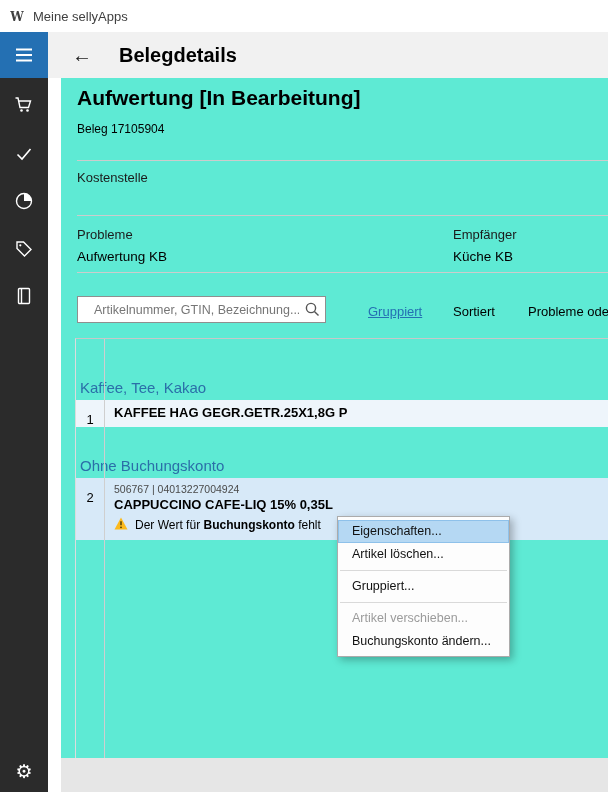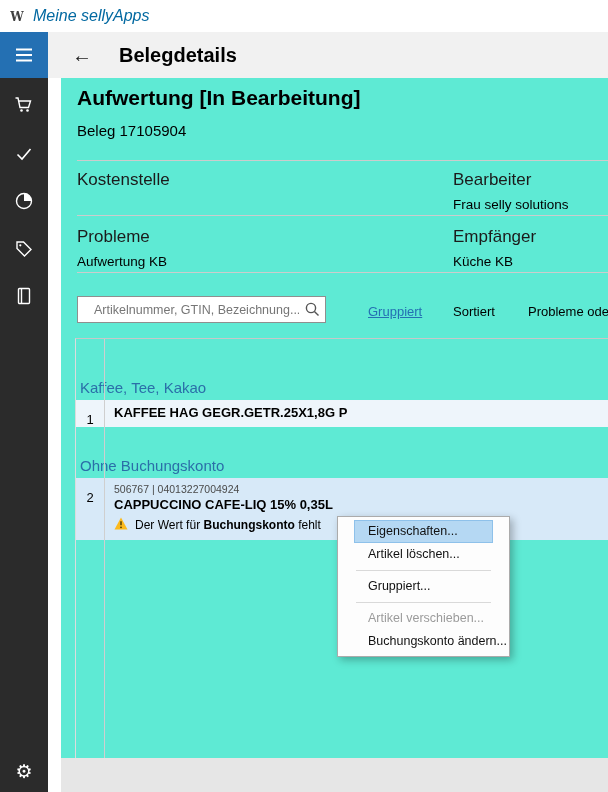--- a/index.html
+++ b/index.html
@@ -8,21 +8,21 @@
     font-family:"Liberation Sans", sans-serif;
     background:#fff; position:relative; overflow:hidden;
     -webkit-font-smoothing:antialiased;
   }
   .app { position:absolute; inset:0; width:608px; height:792px; }
 
   
   .titlebar { position:absolute; top:0; left:0; width:608px; height:32px; background:#fff;
               display:flex; align-items:center; padding-left:9px; }
   .app-icon { width:16px; height:16px; margin-right:8px; display:inline-flex; }
-  .app-title { font-size:16px; color:#0369a1;font-style:italic; }
+  .app-title { font-size:13px; color:#404040; }
 
   
   .header { position:absolute; top:32px; left:48px; width:560px; height:46px;
             background:var(--c-header, #f1f1f1); display:flex; align-items:center; }
   .back-btn { margin-left:24px; font-size:20px; line-height:1; color:#1a1a1a; cursor:pointer; }
   .page-title { margin-left:27px; font-size:20px; font-weight:bold; color:#000; }
 
   
   .sidebar { position:absolute; top:32px; left:0; width:48px; height:760px;
              background:var(--c-sidebar, #2b2b2b); }
@@ -30,27 +30,27 @@
                background:var(--c-accent, #2470b3); display:flex; align-items:center; justify-content:center; cursor:pointer; }
   .side-item { position:absolute; left:0; width:48px; height:40px;
                display:flex; align-items:center; justify-content:center; cursor:pointer; }
   .side-item svg { display:block; }
   .gear-glyph { font-family:"DejaVu Sans", sans-serif; color:#fff; font-size:19px; line-height:1; }
 
   
   .main { position:absolute; top:78px; left:61px; width:560px; height:714px;
           background:#5eead4; overflow:hidden; }
   .doc-title { position:absolute; left:16px; top:8px; font-size:21px; font-weight:bold; color:#000; white-space:nowrap; }
-  .doc-subtitle { position:absolute; left:16px; top:44px; font-size:15px; color:#000; }
+  .doc-subtitle { position:absolute; left:16px; top:44px; font-size:12px; color:#000; }
   .divider { position:absolute; left:16px; right:0; height:1px; background:#cccccc; }
   .d1 { top:82px; } .d2 { top:137px; } .d3 { top:194px; }
   .field { position:absolute; }
   .fp1a { left:16px; top:92px; } .fp1b { left:392px; top:92px; }
   .fp2a { left:16px; top:149px; } .fp2b { left:392px; top:149px; }
-  .f-label { font-size:17px; color:#1b1b1b; }
+  .f-label { font-size:13px; color:#1b1b1b; }
   .f-value { font-size:13.5px; color:#000; margin-top:7px; }
 
   
   .search-box { position:absolute; left:16px; top:218px; width:249px; height:27px; }
   .search-box input { width:100%; height:100%; border:1px solid #8f8f8f; background:#fff;
                       padding:0 26px 0 16px; font-size:12.5px; font-family:inherit; color:#222; outline:none; }
   .search-box input::placeholder { color:#767676; opacity:1; }
   .search-icon { position:absolute; right:5px; top:5px; width:17px; height:17px; cursor:pointer; }
   .view-link { position:absolute; top:226px; font-size:13px; color:#000; white-space:nowrap; cursor:pointer; }
   .vl-grouped { left:307px; color:var(--c-accent, #2470b3); text-decoration:underline; }
@@ -71,21 +71,21 @@
   .row-name { font-size:13px; font-weight:bold; color:#000; white-space:nowrap; }
   .row-warning { margin-top:5px; display:flex; align-items:center; gap:7px; font-size:12px; color:#000; white-space:nowrap; }
   .num-divider { position:absolute; left:28px; top:0; bottom:0; width:1px; background:#cfcfcf; z-index:5; }
 
   
   .footer { position:absolute; left:0; right:0; bottom:0; height:34px; background:var(--c-footer, #e6e6e6); }
 
   
   .context-menu { position:absolute; left:337px; top:516px; width:173px; background:#fdfdfd;
                   border:1px solid #ababab; box-shadow:3px 3px 8px rgba(0,0,0,0.28);
-                  padding:3px 16px; z-index:50; }
+                  padding:3px 0; z-index:50; }
   .menu-item { padding:4px 8px 4px 14px; font-size:12.5px; line-height:15px; color:#111; cursor:pointer; white-space:nowrap; }
   .menu-item.highlighted { background:var(--c-menuHighlight, #b5d8f3); box-shadow:inset 0 0 0 1px #8ec1ea; }
   .menu-item.disabled { color:#9b9b9b; cursor:default; }
   .menu-sep { height:1px; background:#d9d9d9; margin:4px 2px; }
 </style>
 </head>
 <body>
 
 <div class="app">
 
@@ -145,24 +145,20 @@
   </div>
 
   <div class="main">
     <div class="doc-title">Aufwertung [In Bearbeitung]</div>
     <div class="doc-subtitle">Beleg 17105904</div>
 
     <div class="divider d1"></div>
 
     <div class="field fp1a">
       <div class="f-label">Kostenstelle</div>
-    </div>
-    <div class="field fp1b">
-      <div class="f-label">Bearbeiter</div>
-      <div class="f-value">Frau selly solutions</div>
     </div>
 
     <div class="divider d2"></div>
 
     <div class="field fp2a">
       <div class="f-label">Probleme</div>
       <div class="f-value">Aufwertung KB</div>
     </div>
     <div class="field fp2b">
       <div class="f-label">Empfänger</div>

